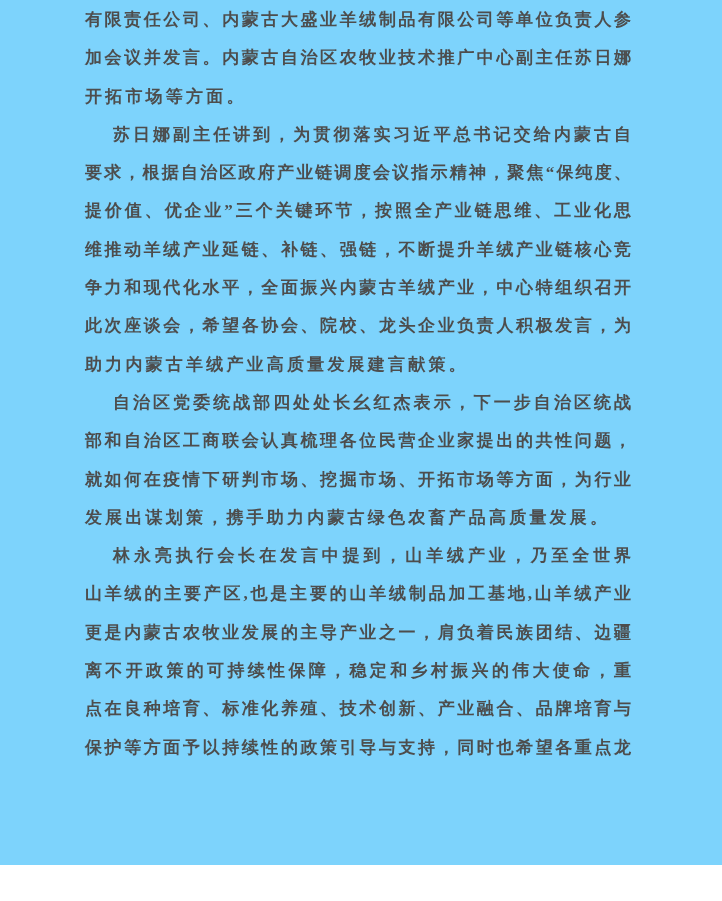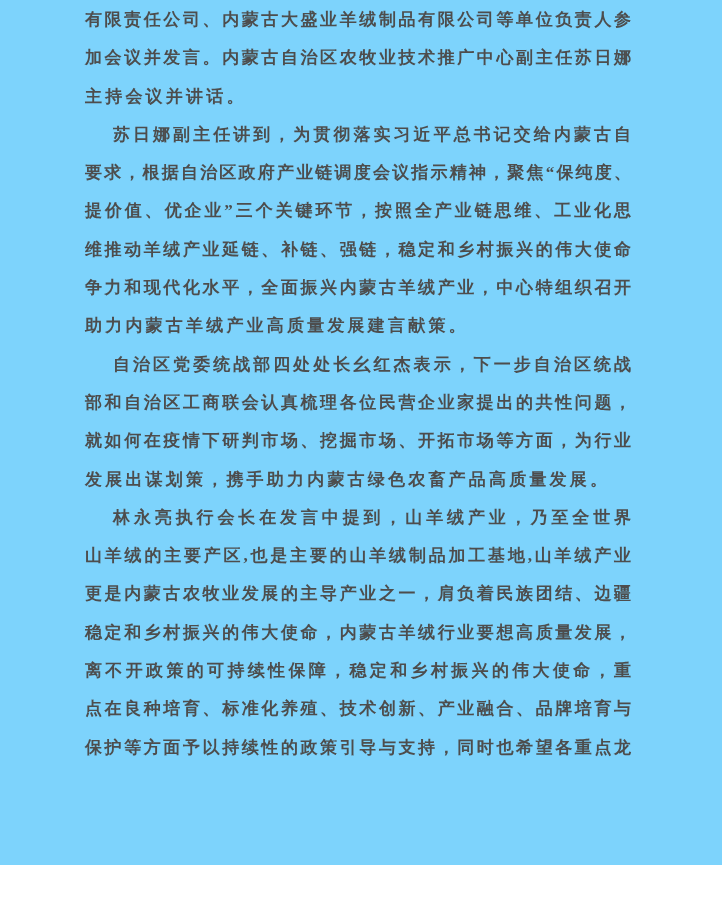--- a/index.html
+++ b/index.html
@@ -58,35 +58,35 @@
 </style>
 </head>
 <body>
 
 <div class="page">
 
   <div class="body-text">
 
   <div class="line fill">有限责任公司、内蒙古大盛业羊绒制品有限公司等单位负责人参</div>
       <div class="line fill">加会议并发言。内蒙古自治区农牧业技术推广中心副主任苏日娜</div>
-      <div class="line">主持会议并讲话。</div>
+      <div class="line">开拓市场等方面。</div>
       <div class="line indent fill">苏日娜副主任讲到，为贯彻落实习近平总书记交给内蒙古自</div>
       <div class="line fill">要求，根据自治区政府产业链调度会议指示精神，聚焦“保纯度、</div>
       <div class="line fill">提价值、优企业”三个关键环节，按照全产业链思维、工业化思</div>
-      <div class="line fill">维推动羊绒产业延链、补链、强链，稳定和乡村振兴的伟大使命</div>
+      <div class="line fill">维推动羊绒产业延链、补链、强链，不断提升羊绒产业链核心竞</div>
       <div class="line fill">争力和现代化水平，全面振兴内蒙古羊绒产业，中心特组织召开</div>
+      <div class="line fill">此次座谈会，希望各协会、院校、龙头企业负责人积极发言，为</div>
       <div class="line">助力内蒙古羊绒产业高质量发展建言献策。</div>
       <div class="line indent fill">自治区党委统战部四处处长幺红杰表示，下一步自治区统战</div>
       <div class="line fill">部和自治区工商联会认真梳理各位民营企业家提出的共性问题，</div>
       <div class="line fill">就如何在疫情下研判市场、挖掘市场、开拓市场等方面，为行业</div>
       <div class="line">发展出谋划策，携手助力内蒙古绿色农畜产品高质量发展。</div>
       <div class="line indent fill">林永亮执行会长在发言中提到，山羊绒产业，乃至全世界</div>
       <div class="line fill">山羊绒的主要产区,也是主要的山羊绒制品加工基地,山羊绒产业</div>
       <div class="line fill">更是内蒙古农牧业发展的主导产业之一，肩负着民族团结、边疆</div>
-      <div class="line fill">稳定和乡村振兴的伟大使命，内蒙古羊绒行业要想高质量发展，</div>
       <div class="line fill">离不开政策的可持续性保障，稳定和乡村振兴的伟大使命，重</div>
       <div class="line fill">点在良种培育、标准化养殖、技术创新、产业融合、品牌培育与</div>
       <div class="line fill">保护等方面予以持续性的政策引导与支持，同时也希望各重点龙</div>
     </div>
 
   <div class="footer">
     <span class="page-number">- 20 -</span>
   </div>
 
 </div>

